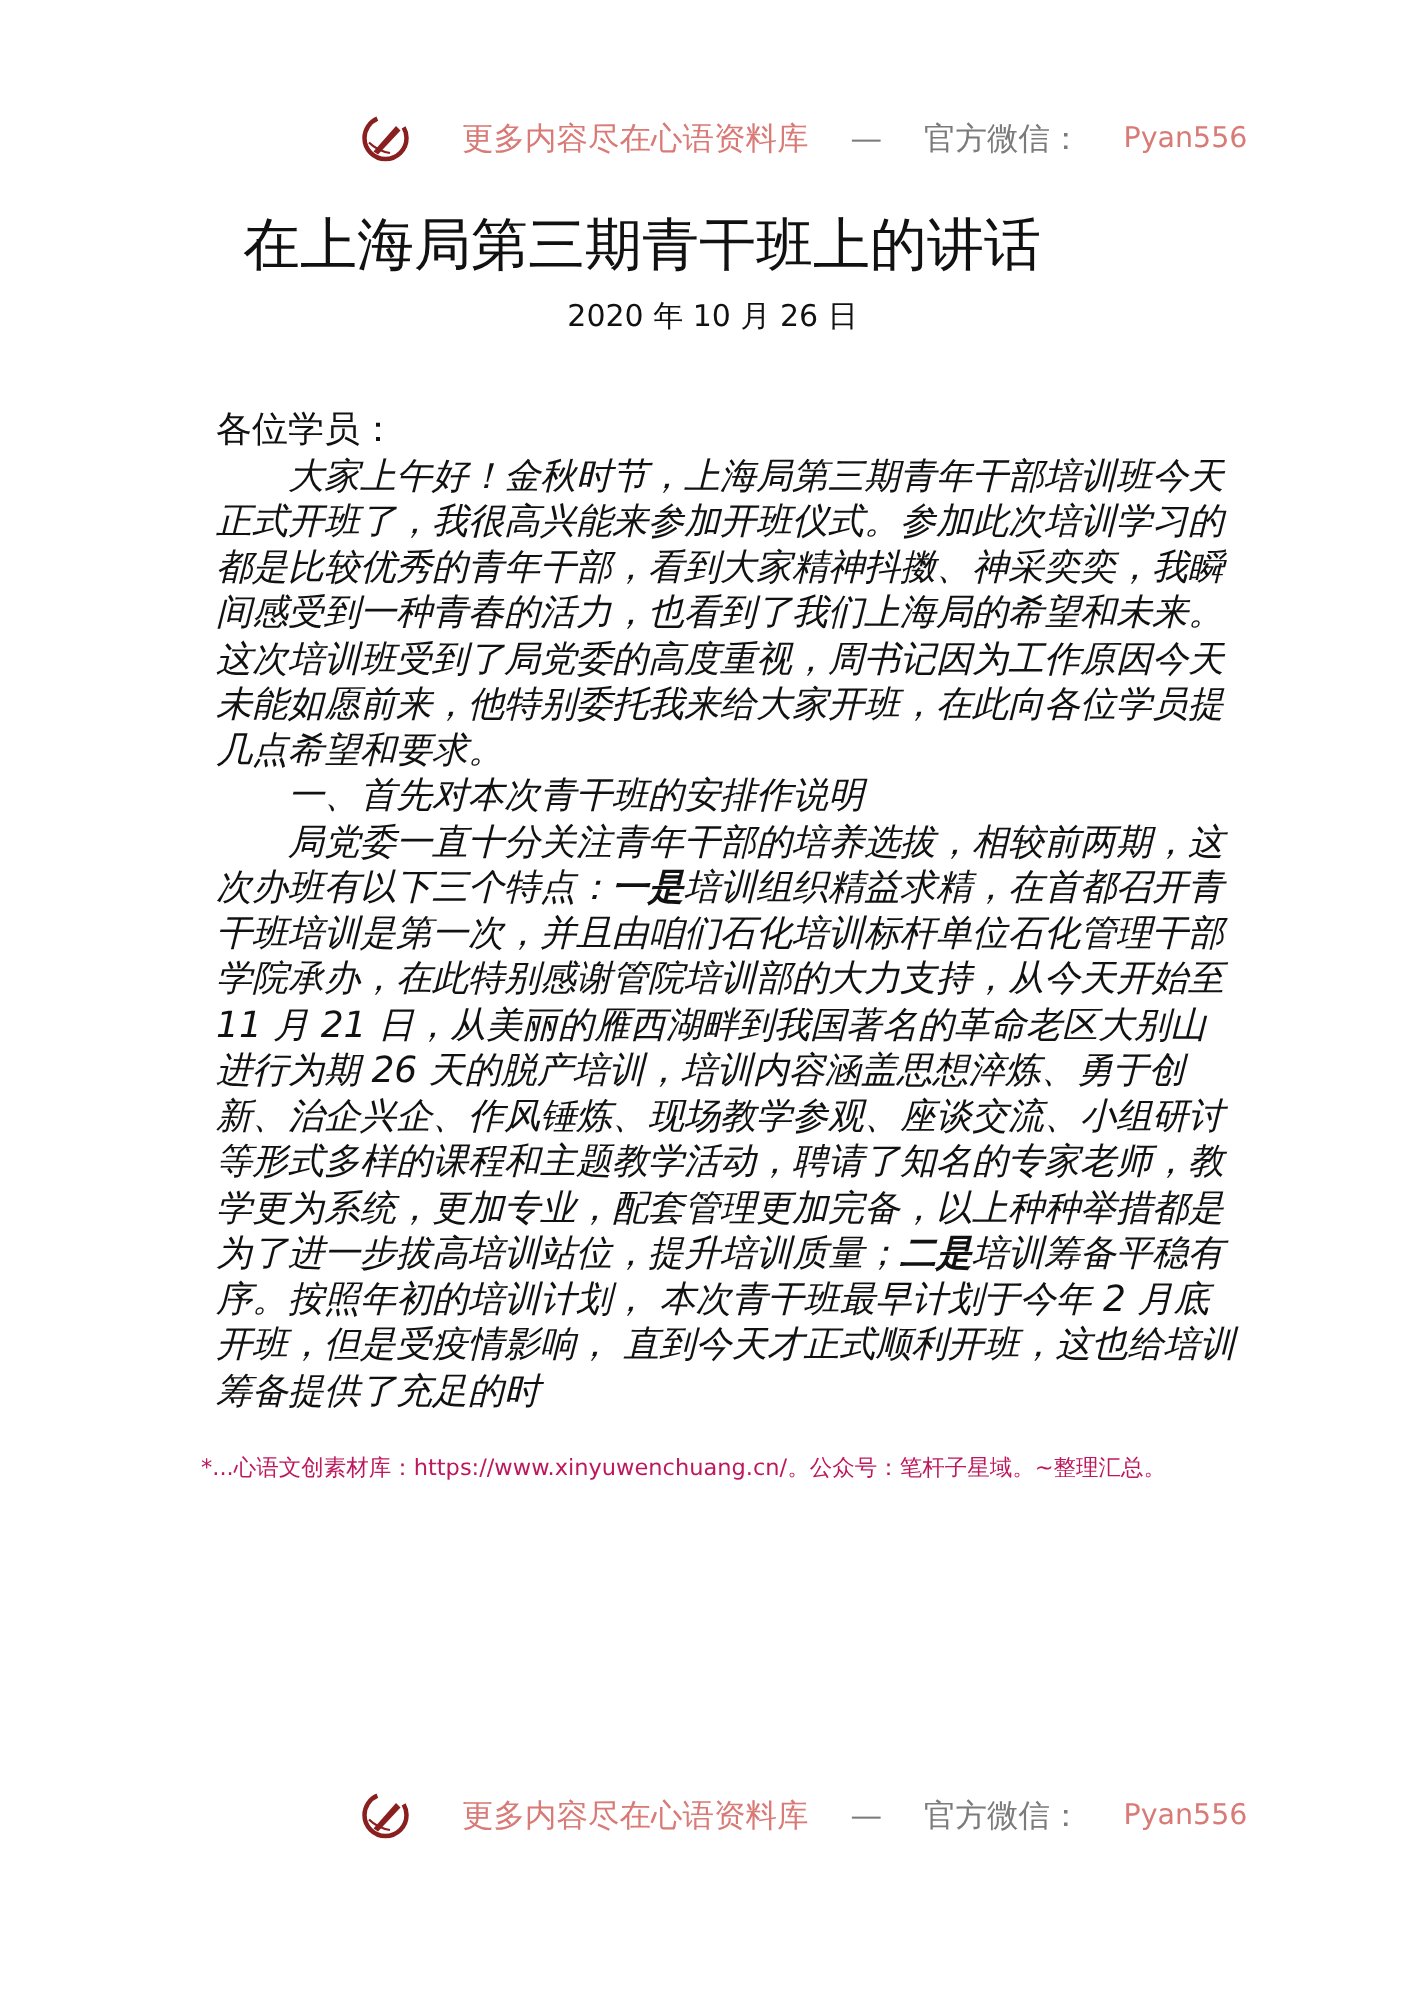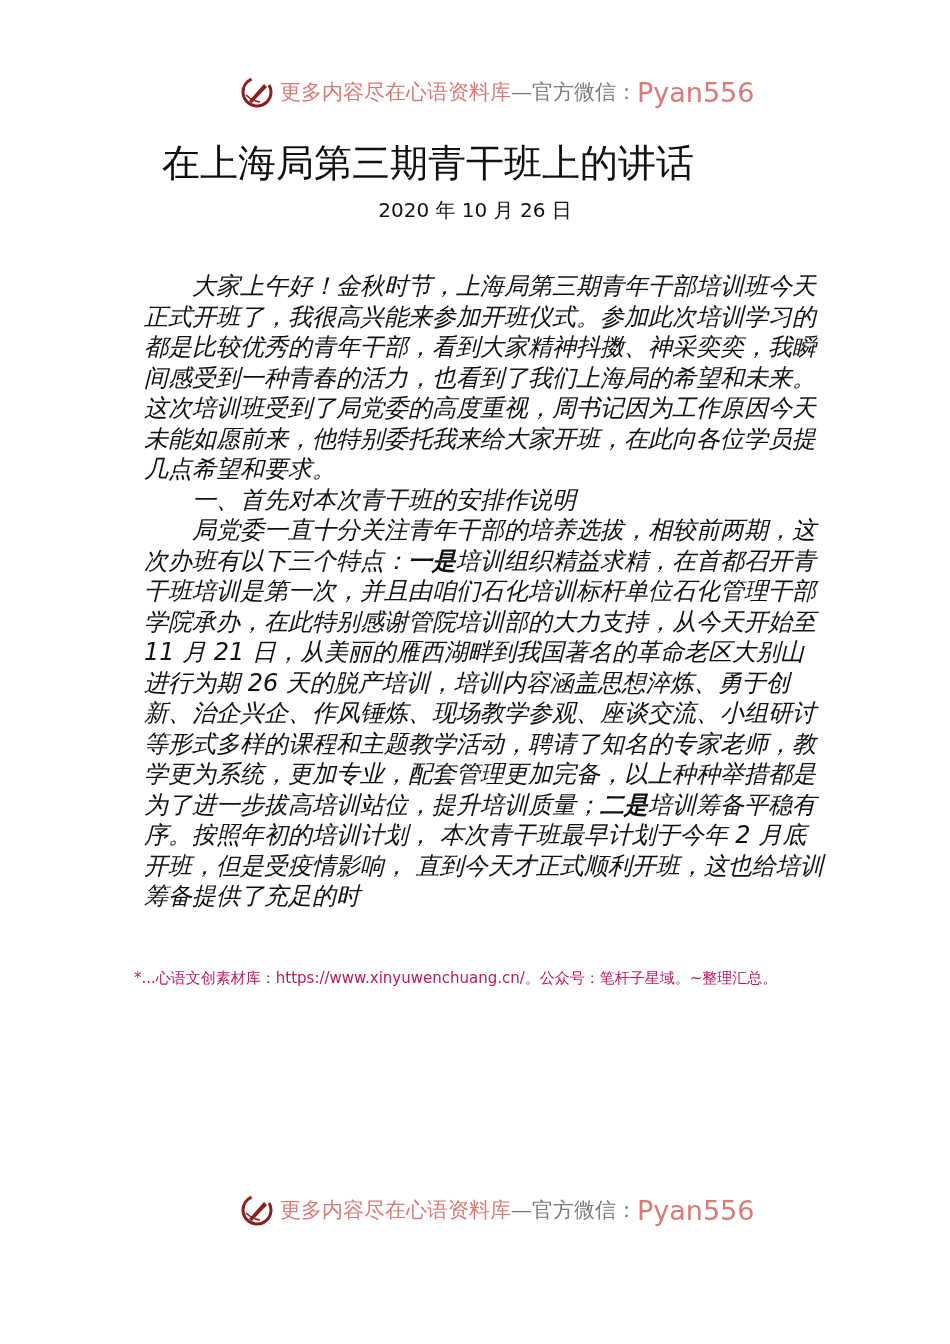--- a/index.html
+++ b/index.html
@@ -1,24 +1,24 @@
 <!DOCTYPE html>
 <html><head>
   <meta charset="utf-8">
   <style>
     html, body { margin: 0; padding: 0; background: #ffffff; }
     body { width: 950px; height: 1344px; position: relative; overflow: hidden;
            font-family: "DejaVu Sans", "Liberation Sans", sans-serif; color: #111; }
-    .wm { position: absolute; left: 240px; height: 40px; display: flex; align-items: center; white-space: nowrap; }
+    .wm { position: absolute; left: 240px; height: 40px; display: flex; align-items: center; white-space: nowrap; gap: 28px; }
     .wm-top { top: 72px; }
     .wm-bottom { top: 1190px; }
     .wm-logo { width: 34px; height: 34px; margin-right: 6px; }
     .wm-red { color: #d87a76; font-family: "DejaVu Serif", "Liberation Serif", serif; font-size: 21px; letter-spacing: 0px; }
     .wm-gray { color: #7b7b7b; font-family: "DejaVu Serif", "Liberation Serif", serif; font-size: 21px; }
-    .wm-id { color: #d87a76; font-family: "DejaVu Sans", "Liberation Sans", sans-serif; font-size: 27px; }
+    .wm-id { color: #d87a76; font-family: "DejaVu Sans", "Liberation Sans", sans-serif; font-size: 19px; }
     .title { position: absolute; top: 138px; left: 0; width: 856px; text-align: center; font-size: 38px; color: #111; letter-spacing: 0px; }
     .date { position: absolute; top: 197px; left: 0; width: 950px; text-align: center; font-size: 20px; color: #111; }
     .body { position: absolute; left: 144px; top: 271px; width: 680px; font-size: 24px; line-height: 30.5px; color: #111; }
     .body p { margin: 0; }
     .indent { text-indent: 48px; font-style: italic; }
     .b { font-weight: bold; text-align: center; }
     .footnote { position: absolute; left: 134px; top: 969px; width: 710px; font-size: 15px; line-height: 19px; color: #be185d; }
   </style>
 </head>
 <body>
@@ -32,20 +32,21 @@
   <span class="wm-red">更多内容尽在心语资料库</span>
   <span class="wm-gray">—</span>
   <span class="wm-gray">官方微信：</span>
   <span class="wm-id">Pyan556</span>
 </div>
 
 <div class="title">在上海局第三期青干班上的讲话</div>
 <div class="date">2020 年 10 月 26 日</div>
 
 <div class="body">
+  <p>各位学员：</p>
   <p class="indent">大家上午好！金秋时节，上海局第三期青年干部培训班今天正式开班了，我很高兴能来参加开班仪式。参加此次培训学习的都是比较优秀的青年干部，看到大家精神抖擞、神采奕奕，我瞬间感受到一种青春的活力，也看到了我们上海局的希望和未来。这次培训班受到了局党委的高度重视，周书记因为工作原因今天未能如愿前来，他特别委托我来给大家开班，在此向各位学员提几点希望和要求。</p>
   <p class="indent">一、首先对本次青干班的安排作说明</p>
   <p class="indent"><span>局党委一直十分关注青年干部的培养选拔，相较前两期，这次办班有以下三个特点：</span><span class="b">一是</span><span>培训组织精益求精，在首都召开青干班培训是第一次，并且由咱们石化培训标杆单位石化管理干部学院承办，在此特别感谢管院培训部的大力支持，从今天开始至 11 月 21 日，从美丽的雁西湖畔到我国著名的</span><span>革命老区大别山进行为期 26 天的脱产培训，培训内容涵盖思想淬炼、勇于创新、治企兴企、作风锤炼、现场教学参观、座谈交流、小组研讨等形式多样的课程和主题教学活动，聘请了知名的专家老师，教学更为系统，更加专业，配套管理更加完备，以上种种举措都是为了进一步拔高培训站位，提升培训质量；</span><span class="b">二是</span><span>培训筹备平稳有序。按照年初的培训计划， 本次青干班最早计划于今年 2 月底开班，但是受疫情影响， 直到今天才正式顺利开班，这也给培训筹备提供了充足的时</span></p>
 </div>
 
 <div class="footnote">*...心语文创素材库：https://www.xinyuwenchuang.cn/。公众号：笔杆子星域。~整理汇总。</div>
 
 <div class="wm wm-bottom">
   <svg class="wm-logo" viewBox="0 0 34 34">
     <circle cx="17" cy="17" r="14" fill="none" stroke="#8a1f1f" stroke-width="3" stroke-dasharray="60 20"></circle>

